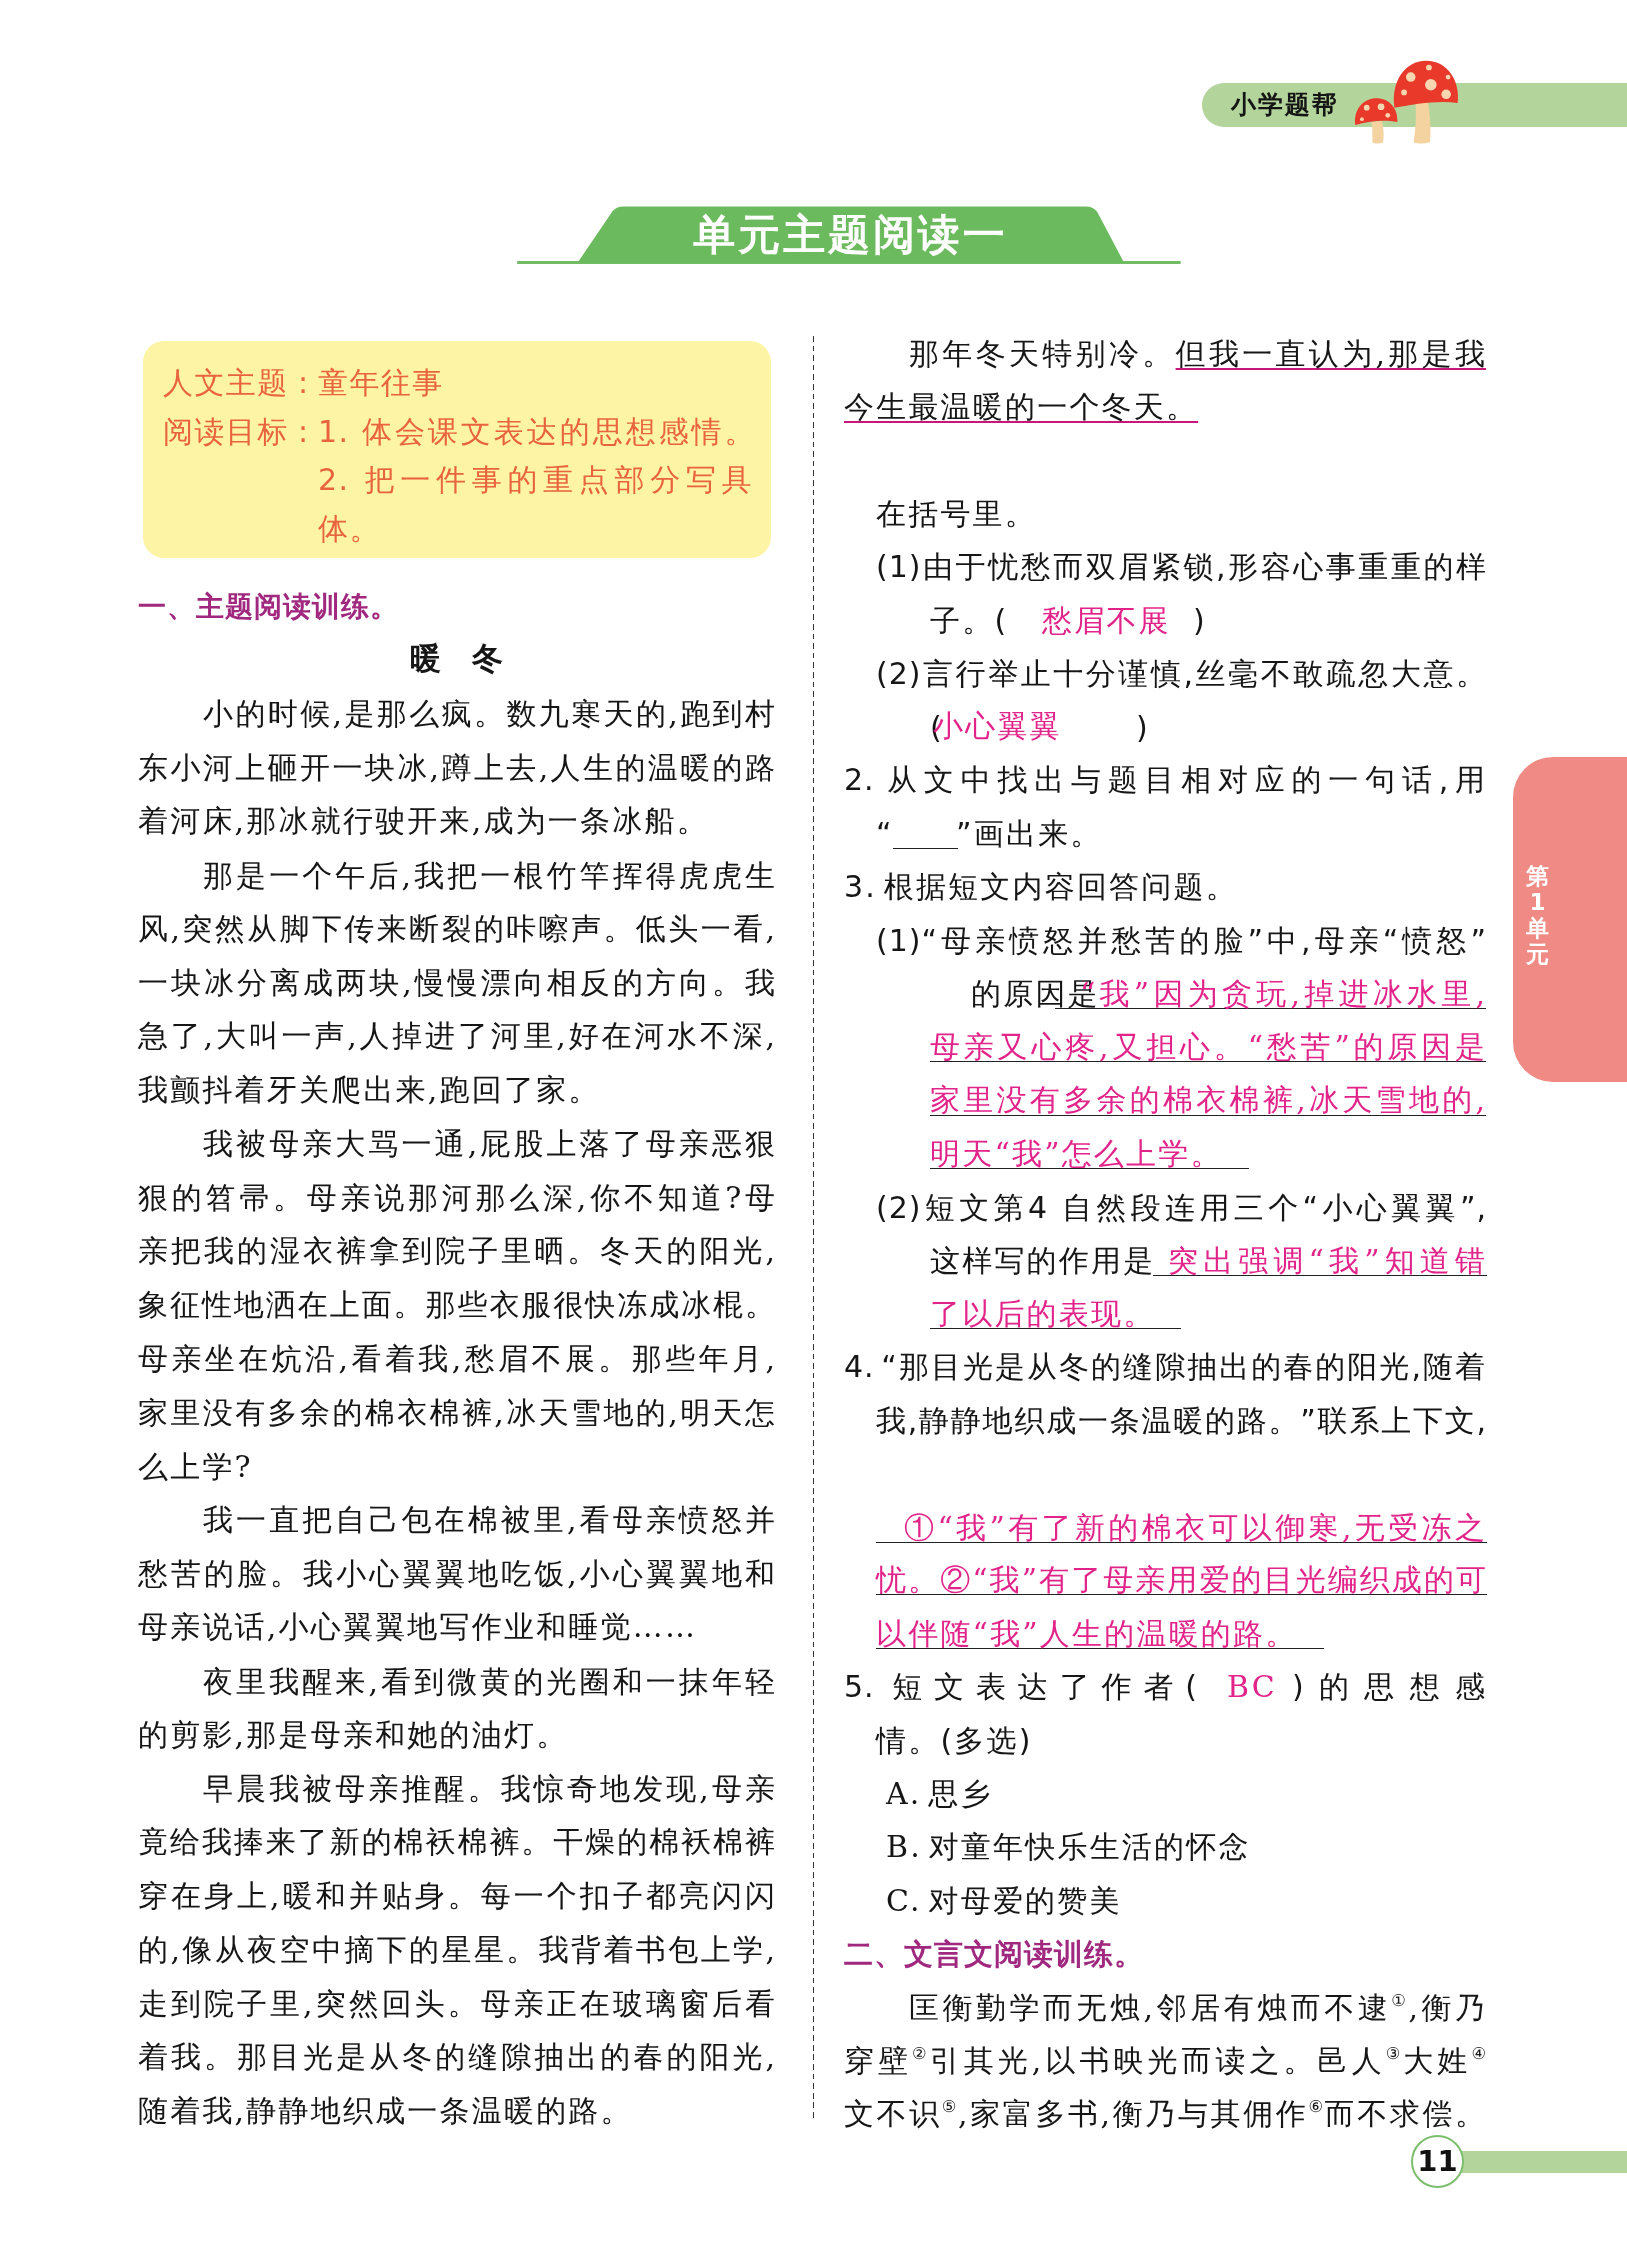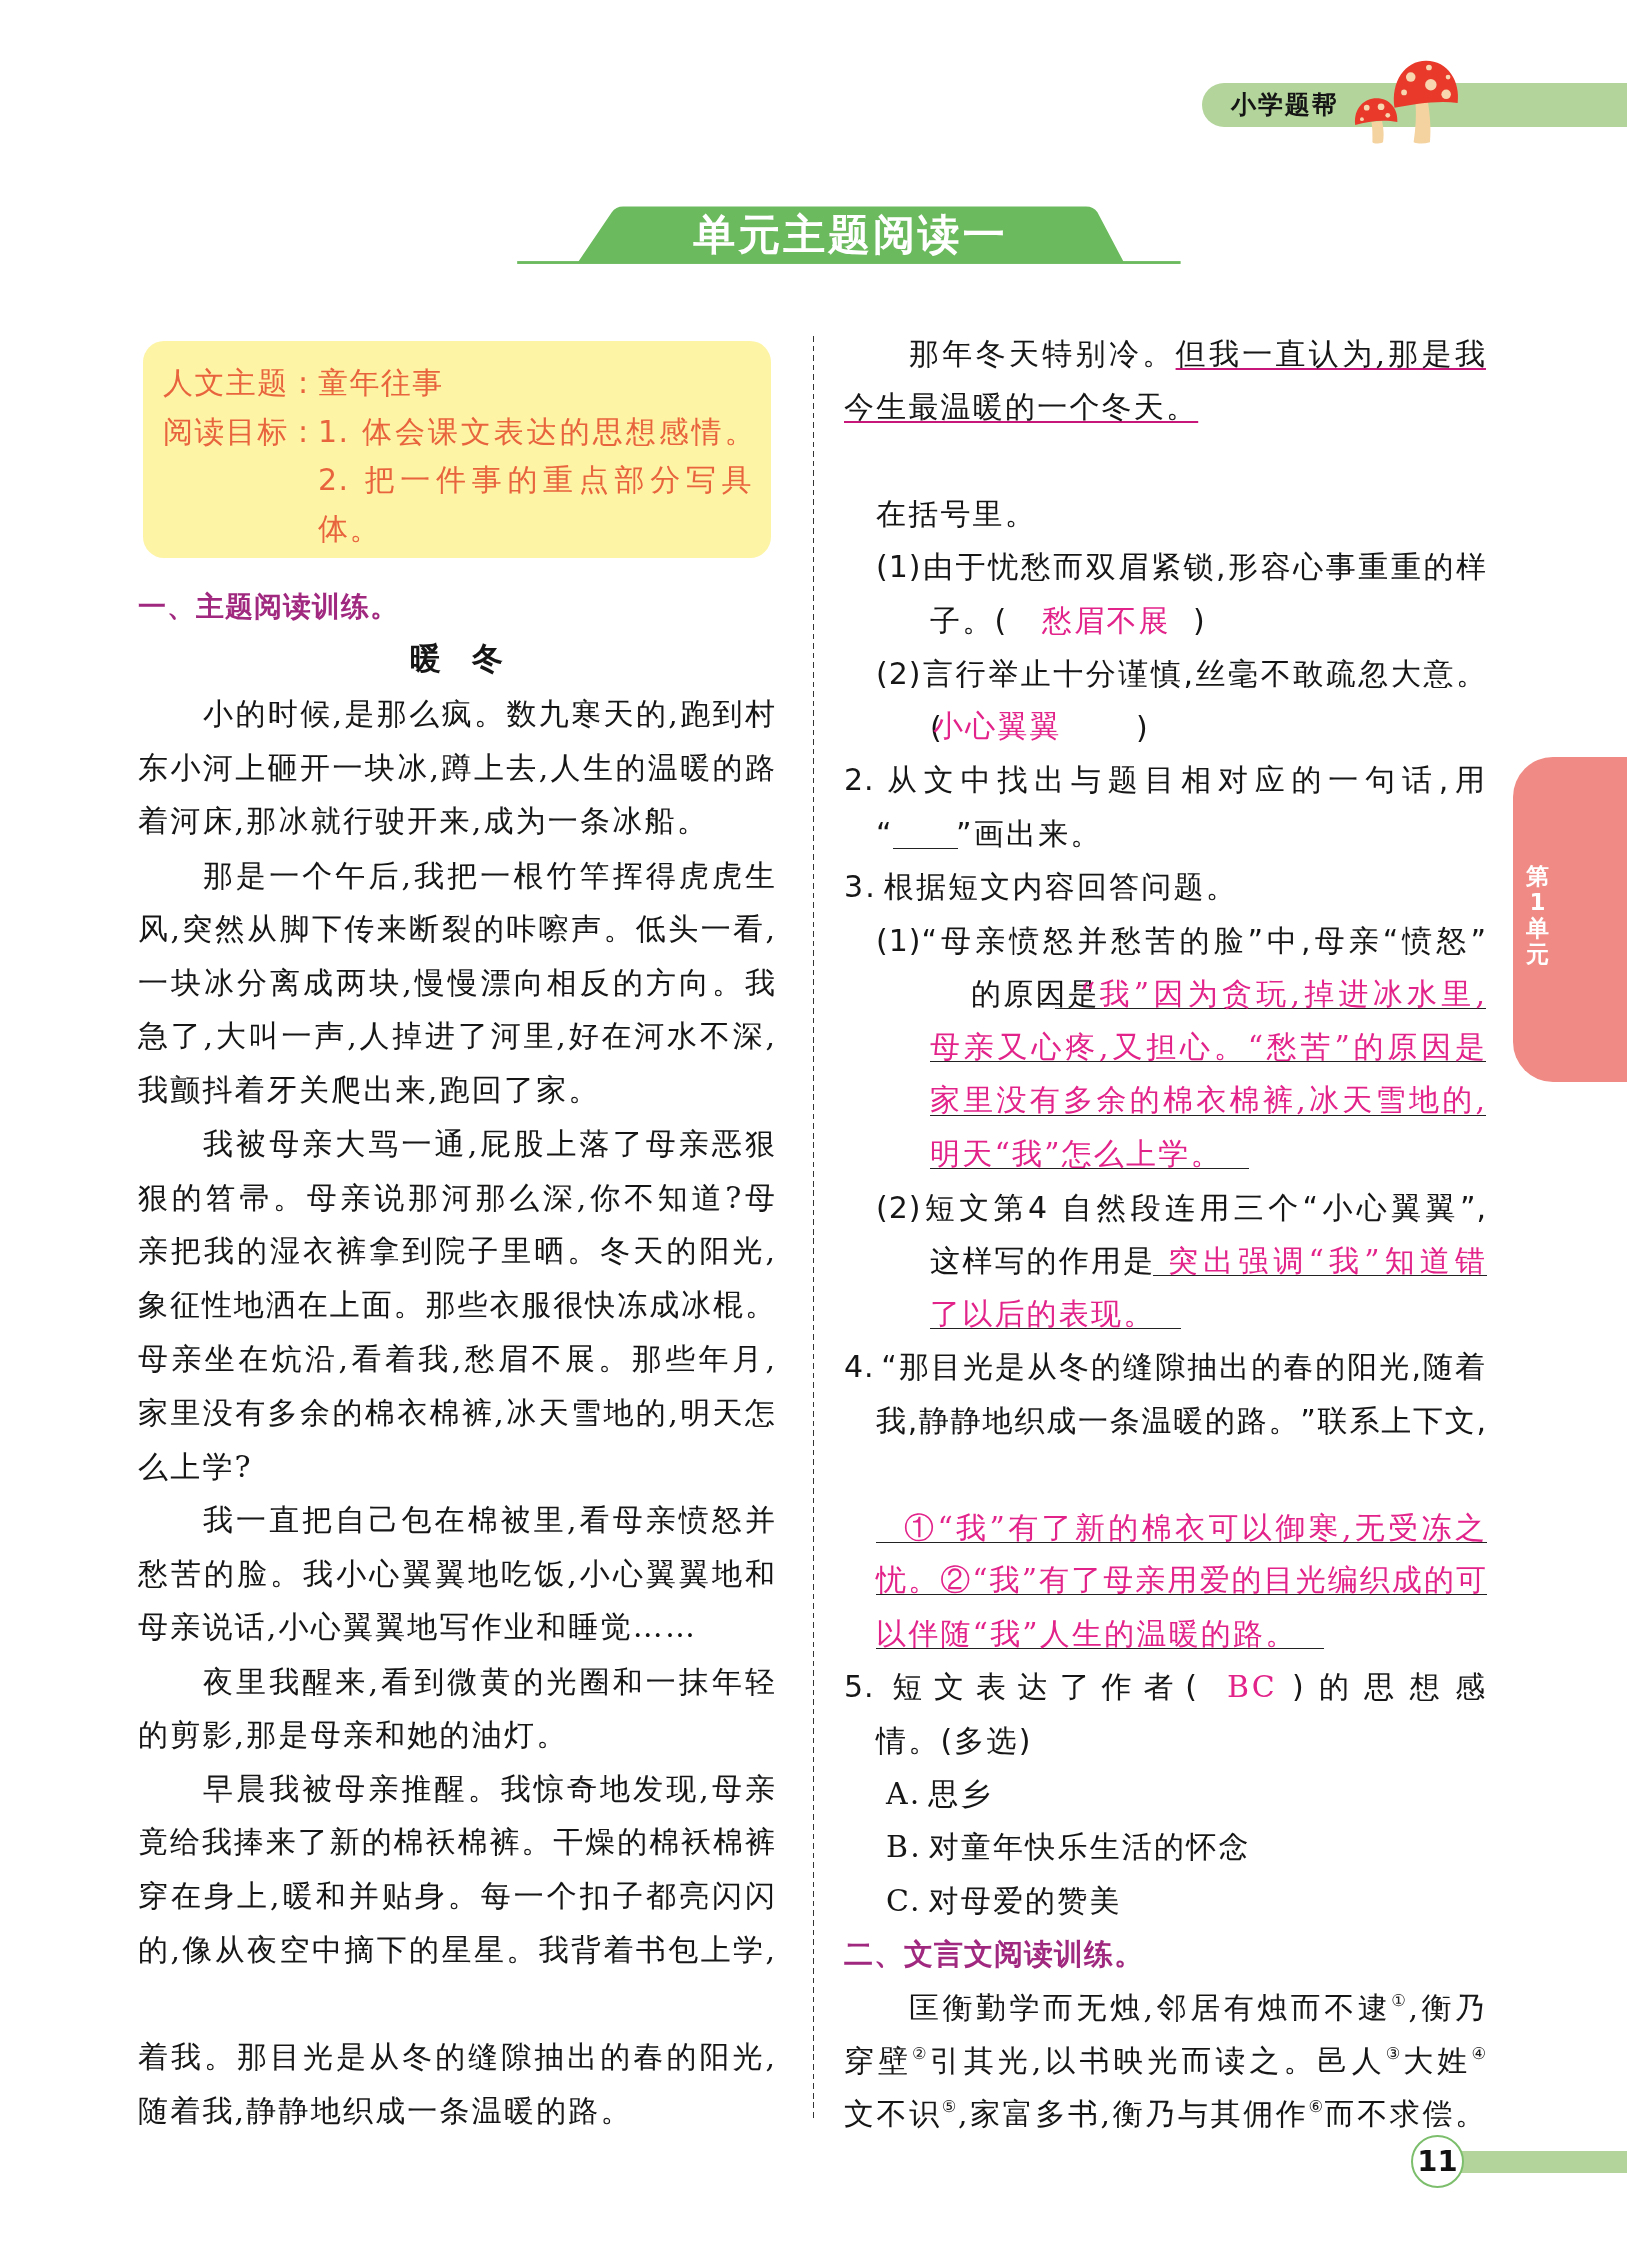--- a/index.html
+++ b/index.html
@@ -99,20 +99,21 @@
   <div class="ln serif" style="left:138px;top:1440px;">么上学?</div>
   <div class="ln serif j" style="left:203px;top:1493px;width:573px;">我一直把自己包在棉被里,看母亲愤怒并</div>
   <div class="ln serif j" style="left:138px;top:1547px;width:638px;">愁苦的脸。我小心翼翼地吃饭,小心翼翼地和</div>
   <div class="ln serif" style="left:138px;top:1600px;">母亲说话,小心翼翼地写作业和睡觉……</div>
   <div class="ln serif j" style="left:203px;top:1655px;width:573px;">夜里我醒来,看到微黄的光圈和一抹年轻</div>
   <div class="ln serif" style="left:138px;top:1708px;">的剪影,那是母亲和她的油灯。</div>
   <div class="ln serif j" style="left:203px;top:1762px;width:573px;">早晨我被母亲推醒。我惊奇地发现,母亲</div>
   <div class="ln serif j" style="left:138px;top:1815px;width:638px;">竟给我捧来了新的棉袄棉裤。干燥的棉袄棉裤</div>
   <div class="ln serif j" style="left:138px;top:1869px;width:638px;">穿在身上,暖和并贴身。每一个扣子都亮闪闪</div>
   <div class="ln serif j" style="left:138px;top:1923px;width:638px;">的,像从夜空中摘下的星星。我背着书包上学,</div>
+  <div class="ln serif j" style="left:138px;top:1977px;width:638px;">走到院子里,突然回头。母亲正在玻璃窗后看</div>
   <div class="ln serif j" style="left:138px;top:2030px;width:638px;">着我。那目光是从冬的缝隙抽出的春的阳光,</div>
   <div class="ln serif" style="left:138px;top:2084px;">随着我,静静地织成一条温暖的路。</div>
 
   <div class="divider"></div>
 
   <div class="ln serif j" style="left:909px;top:327px;width:577px;"><span>那年冬天特别冷。</span><span class="mul">但我一直认为,那是我</span></div>
   <div class="ln serif" style="left:844px;top:380px;"><span class="mul">今生最温暖的一个冬天。</span></div>
 
   <div class="ln sans" style="left:876px;top:487px;">在括号里。</div>
   <div class="ln sans j" style="left:876px;top:540px;width:611px;">(1)由于忧愁而双眉紧锁,形容心事重重的样</div>

